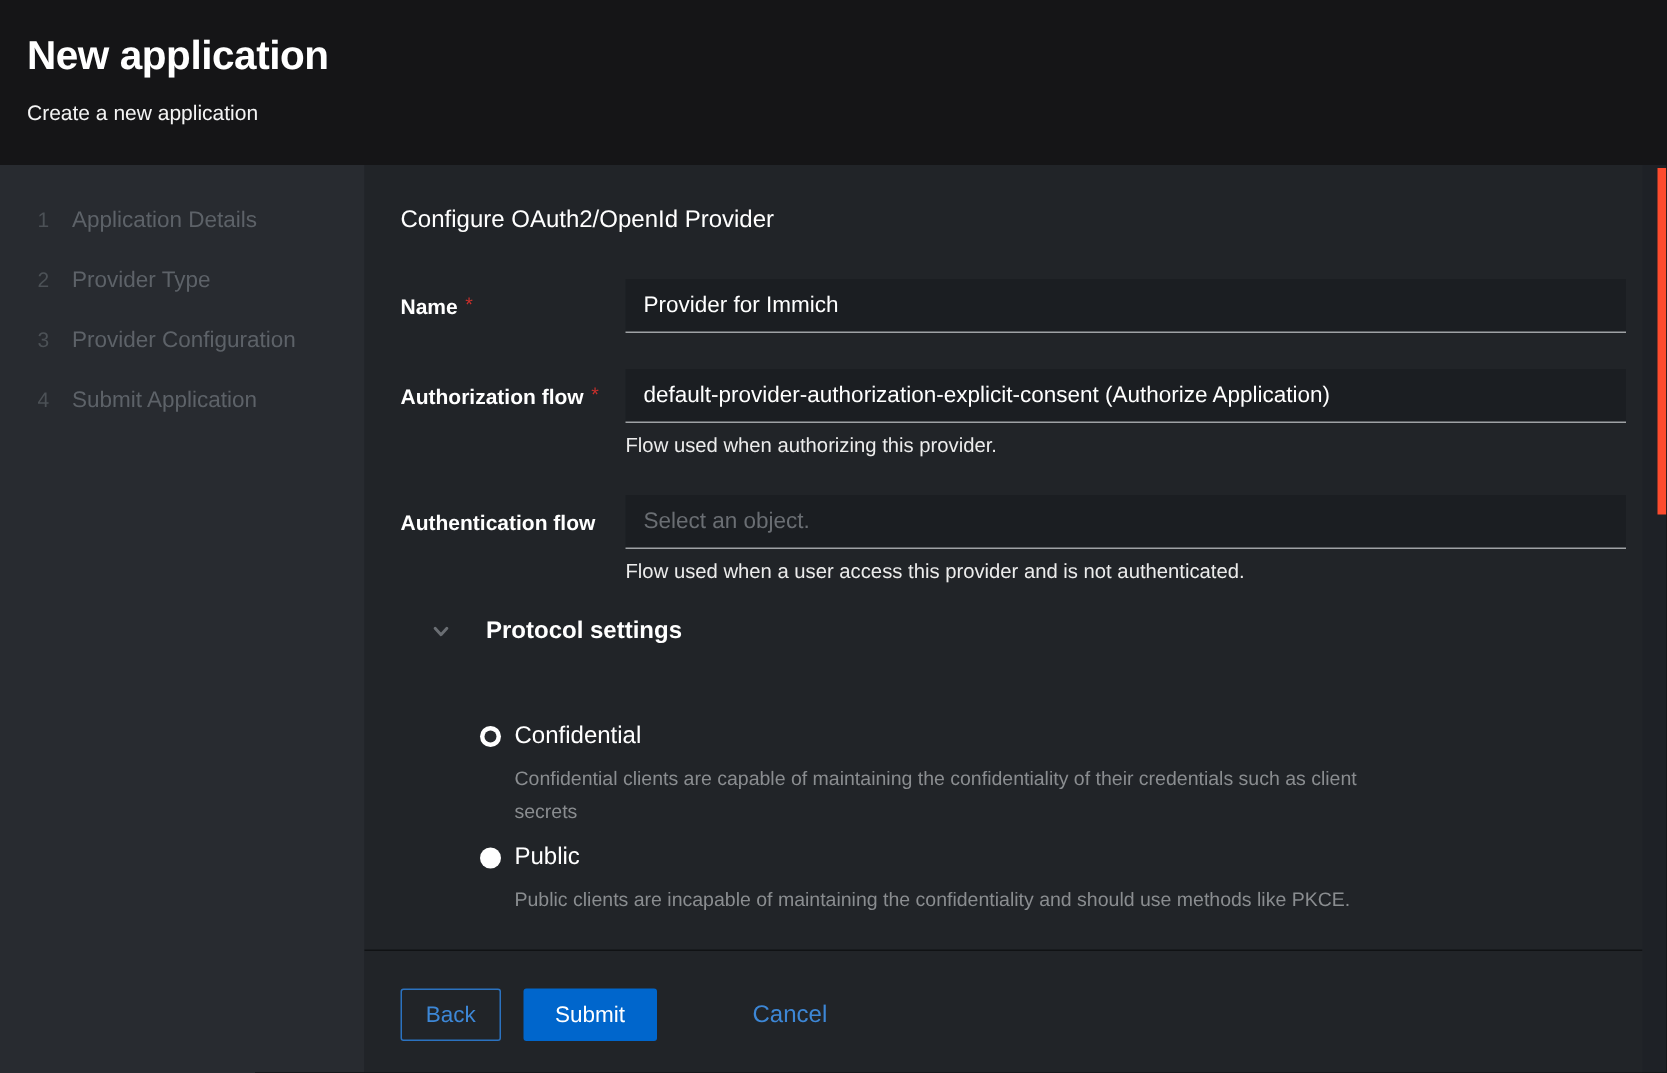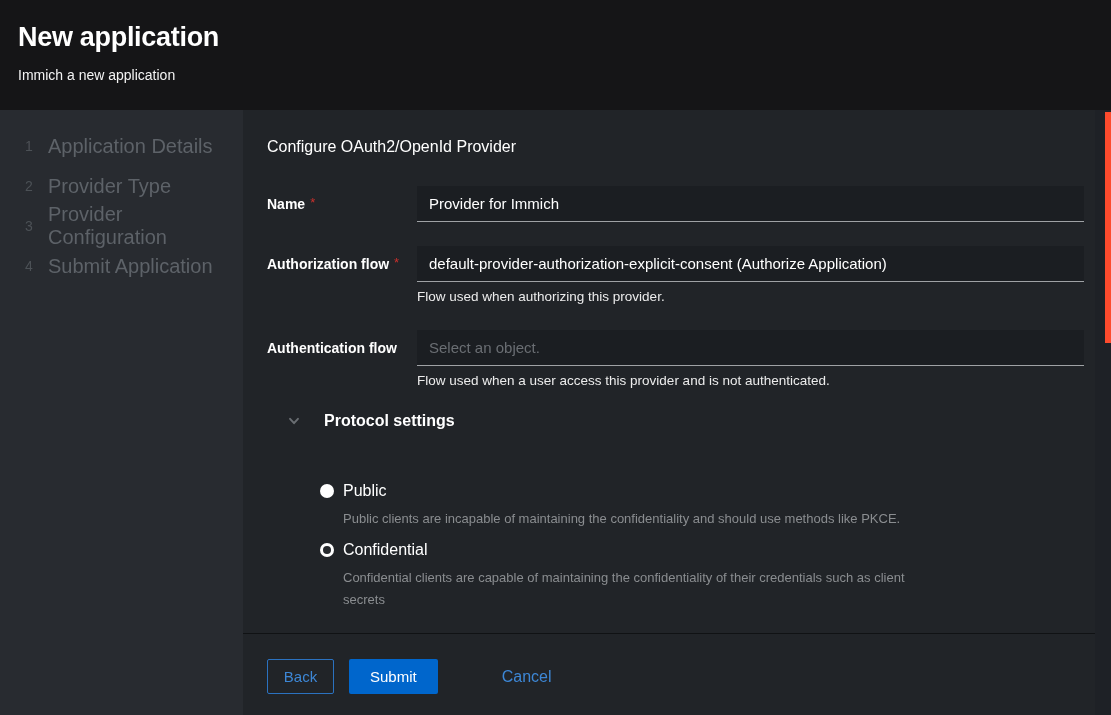--- a/index.html
+++ b/index.html
@@ -14,21 +14,21 @@
   }
   .wiz-title{font-size:27px;font-weight:700;margin:0;letter-spacing:-0.3px;color:#fff;}
   .wiz-subtitle{font-size:14px;margin-top:14px;color:#f4f4f4;}
   
   .wiz-body{display:flex;height:605px;}
   .wiz-nav{
     width:243px;flex:none;background:#282b30;box-sizing:border-box;padding-top:16px;
   }
   .step{display:flex;align-items:center;height:40px;padding-left:25px;cursor:default;}
   .step-num{width:23px;font-size:14px;color:#4c5156;flex:none;}
-  .step-label{font-size:20px;color:#5d6268;}
+  .step-label{font-size:15px;color:#5d6268;}
   .wiz-main{flex:1;min-width:0;display:flex;flex-direction:column;background:#212428;}
   .wiz-content{
     height:523px;box-sizing:border-box;overflow:hidden;
     padding:28px 11px 0 24px;
   }
   .form-heading{font-size:16px;font-weight:400;margin:0 0 30px 0;color:#fff;}
   .form-row{display:flex;margin-bottom:24px;}
   .label-col{width:150px;flex:none;padding-top:10px;font-size:14px;font-weight:700;color:#fff;}
   .req{color:#c9302c;font-size:13px;margin-left:5px;position:relative;top:-2px;font-weight:400;}
   .field-col{flex:1;min-width:0;}
@@ -77,21 +77,21 @@
   .scroll-gutter{width:16px;flex:none;background:#1e2126;position:relative;}
   .scroll-thumb{position:absolute;top:2px;right:0;width:6px;height:231px;background:#fd4b2d;}
 </style>
 </head>
 <body>
 
 <div class="screen">
 
   <div class="wiz-header">
     <h1 class="wiz-title">New application</h1>
-    <div class="wiz-subtitle">Immich a new application</div>
+    <div class="wiz-subtitle">Create a new application</div>
   </div>
 
   <div class="wiz-body">
 
     <div class="wiz-nav">
       <div class="step">
         <span class="step-num">1</span>
         <span class="step-label">Application Details</span>
       </div>
       <div class="step">
@@ -148,32 +148,32 @@
           </svg>
           <span class="expand-label">Protocol settings</span>
         </div>
 
         <div class="nested">
           <div class="form-row">
             <div class="field-col">
 
               <div class="radio-option">
                 <div class="radio-line">
+                  <span class="radio-circle checked"></span>
+                  <span class="radio-label">Confidential</span>
+                </div>
+                <div class="radio-desc">Confidential clients are capable of maintaining the confidentiality of their credentials such as client secrets</div>
+              </div>
+
+              <div class="radio-option">
+                <div class="radio-line">
                   <span class="radio-circle"></span>
                   <span class="radio-label">Public</span>
                 </div>
                 <div class="radio-desc">Public clients are incapable of maintaining the confidentiality and should use methods like PKCE.</div>
-              </div>
-
-              <div class="radio-option">
-                <div class="radio-line">
-                  <span class="radio-circle checked"></span>
-                  <span class="radio-label">Confidential</span>
-                </div>
-                <div class="radio-desc">Confidential clients are capable of maintaining the confidentiality of their credentials such as client secrets</div>
               </div>
 
             </div>
           </div>
         </div>
 
       </div>
 
       <div class="wiz-footer">
         <button class="btn btn-secondary">Back</button>

